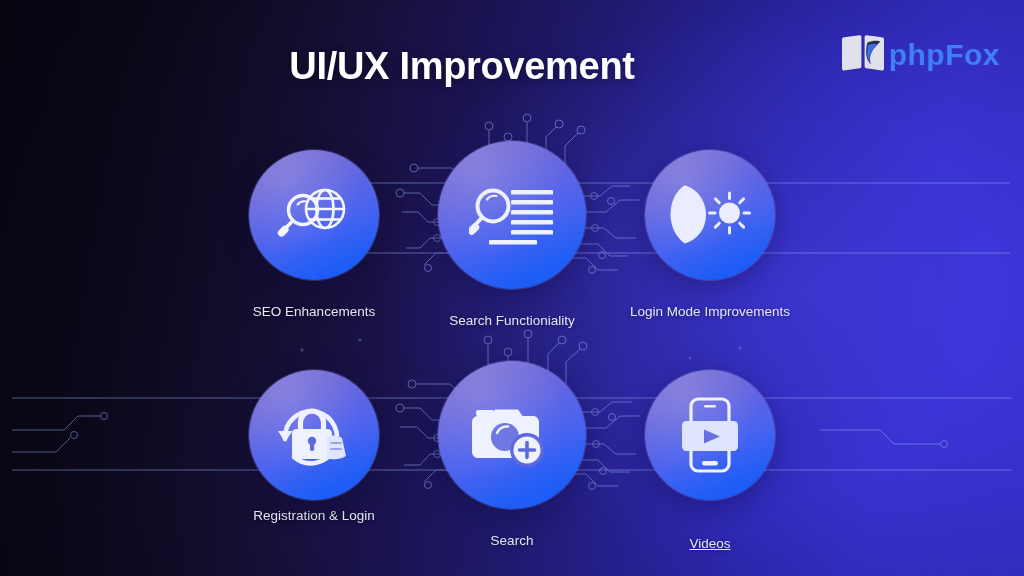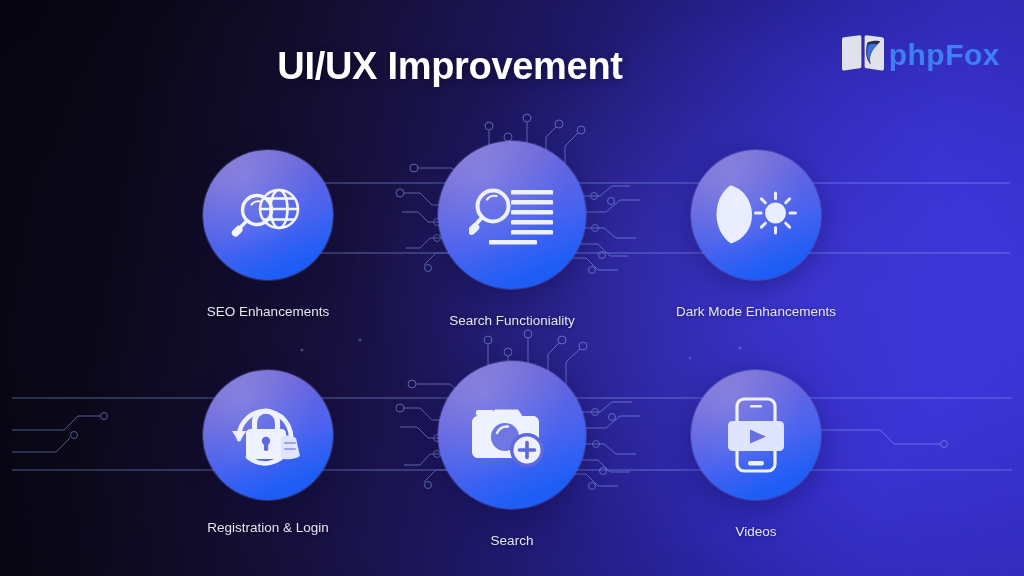--- a/index.html
+++ b/index.html
@@ -41,20 +41,21 @@
     position: absolute;
     top: 45px;
     left: 0;
     width: 900px;
     text-align: center;
     color: #ffffff;
     font-size: 38px;
     font-weight: bold;
     letter-spacing: -0.3px;
     text-shadow: 0 2px 10px rgba(0,0,0,0.35);
+    padding-left: 12px;
   }
 
   
   .logo {
     position: absolute;
     top: 33px;
     right: 24px;
     display: flex;
     align-items: center;
     gap: 0;
@@ -73,21 +74,21 @@
     pointer-events: none;
   }
 
   
   .row {
     position: absolute;
     left: 0;
     width: 1024px;
     display: flex;
     justify-content: center;
-    gap: 80px;
+    gap: 34px;
   }
   .row-1 { top: 150px; }
   .row-2 { top: 370px; }
 
   .cell {
     width: 164px;
     display: flex;
     flex-direction: column;
     align-items: center;
   }
@@ -114,22 +115,22 @@
   .caption {
     margin-top: 24px;
     color: #e4e6f6;
     font-size: 13.5px;
     text-align: center;
     white-space: nowrap;
     text-shadow: 0 1px 4px rgba(0,0,0,0.4);
   }
   .row-1 .cell:nth-child(1) .caption { margin-top: 24px; }
   .row-1 .cell:nth-child(3) .caption { margin-top: 24px; }
-  .row-2 .cell:nth-child(1) .caption { margin-top: 20px; }
-  .row-2 .cell:nth-child(3) .caption { margin-top: 24px; }
+  .row-2 .cell:nth-child(1) .caption { margin-top: 8px; }
+  .row-2 .cell:nth-child(3) .caption { margin-top: 36px; text-decoration: underline; }
 </style>
 </head>
 <body>
 
 <div id="slide">
 
   <svg class="circuits" width="1024" height="576" viewBox="0 0 1024 576" fill="none">
     <g stroke="#8fa6f0" stroke-width="1" opacity="0.55" fill="none">
 
       <path d="M300 183 H1010"></path>
@@ -296,21 +297,21 @@
               <path d="M40.5 31 H46"></path>
               <path d="M75 31 H80.5"></path>
               <path d="M46.4 16.9 L50.3 20.8"></path>
               <path d="M70.7 41.2 L74.6 45.1"></path>
               <path d="M74.6 16.9 L70.7 20.8"></path>
               <path d="M50.3 41.2 L46.4 45.1"></path>
             </g>
           </svg>
         </span>
       </div>
-      <div class="caption">Dark Mode Enhancements</div>
+      <div class="caption">Login Mode Improvements</div>
     </div>
 
   </div>
 
   <div class="row row-2">
 
     <div class="cell">
       <div class="bubble">
         <span>
           <svg width="80" height="72" viewBox="0 0 80 72" fill="none">

